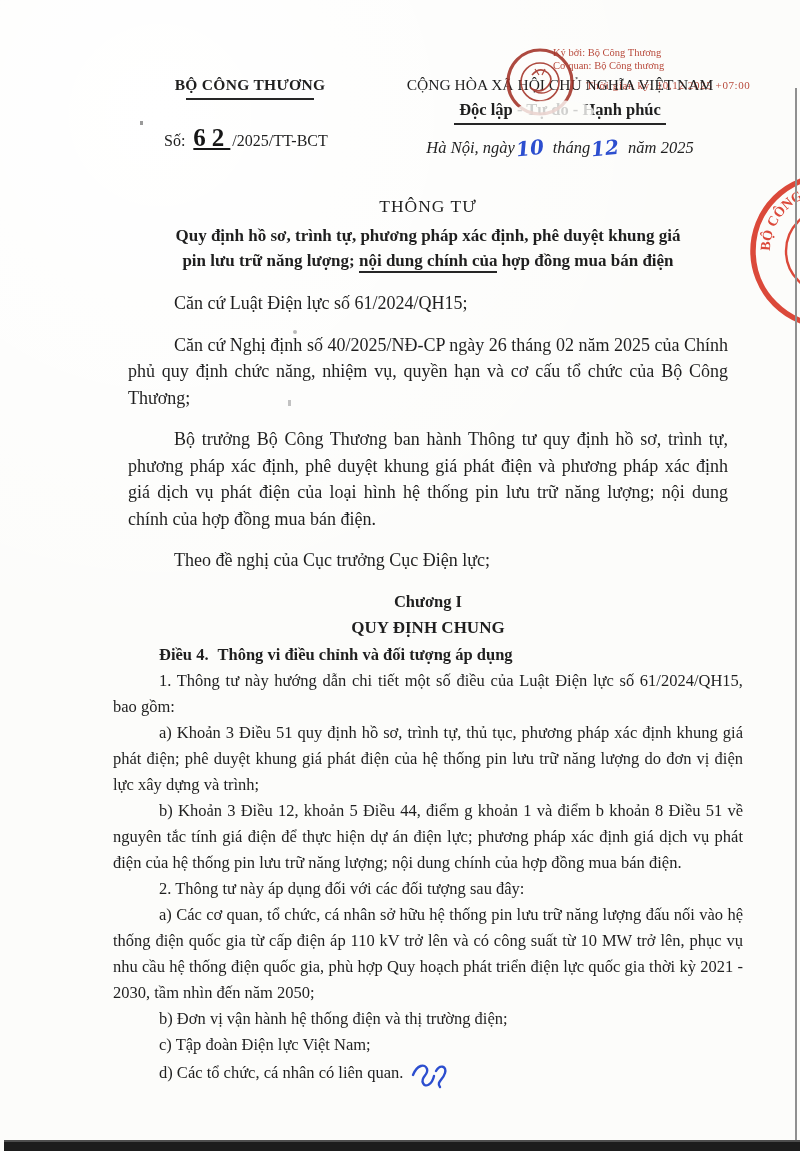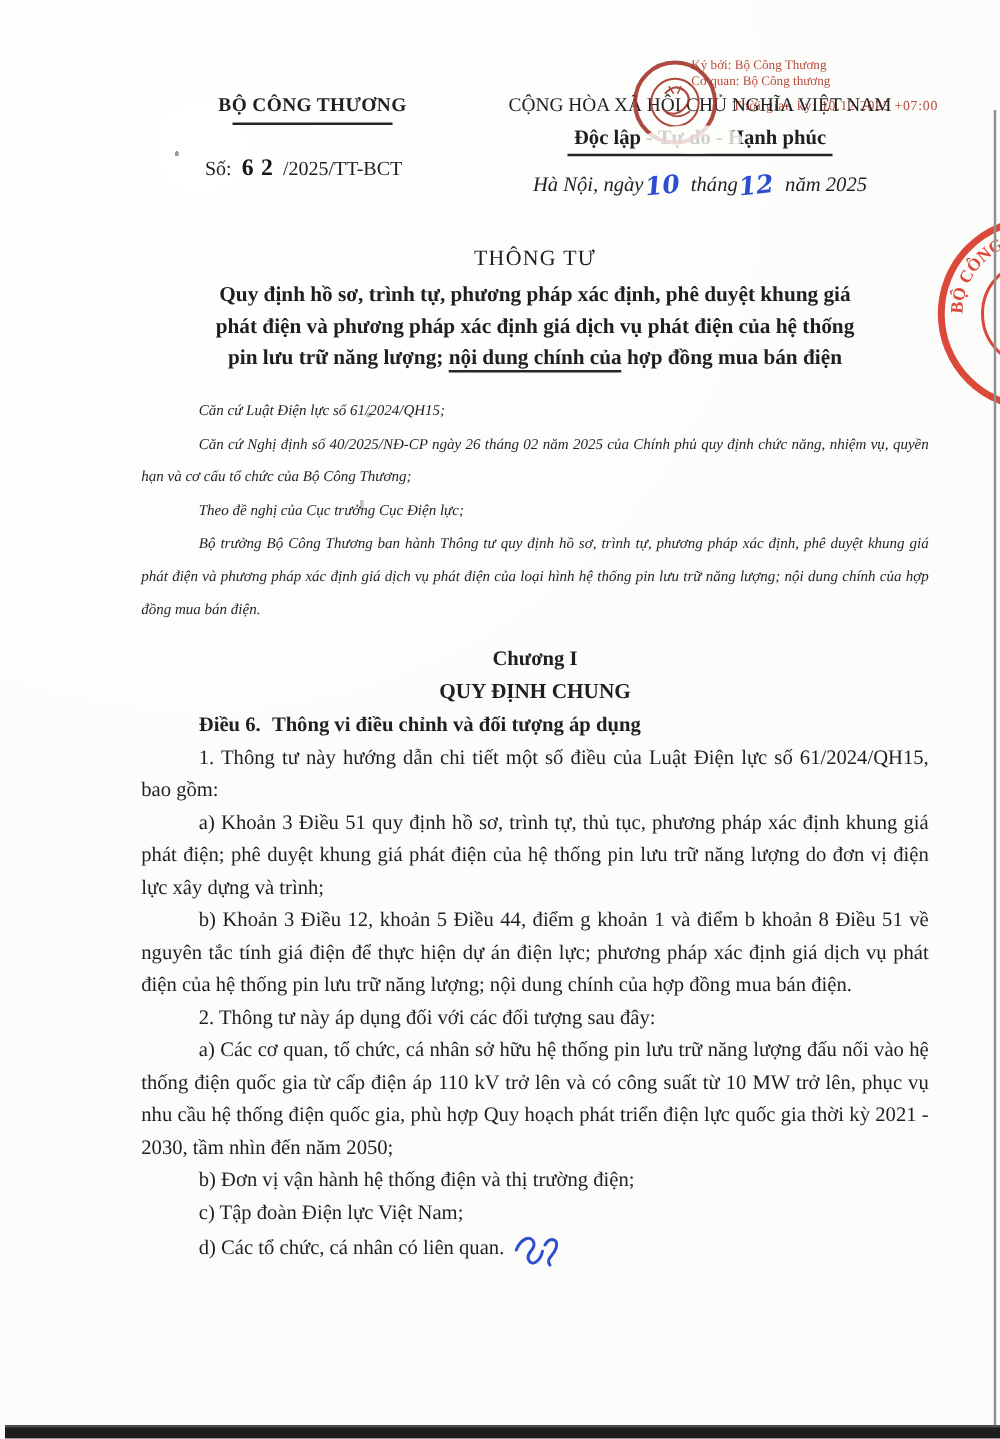--- a/index.html
+++ b/index.html
@@ -5,21 +5,21 @@
   html,body{margin:0;padding:0;background:#e8e8e8;}
   .page{position:relative;width:800px;height:1151px;margin:0 auto;overflow:hidden;
     background:#fcfcfa;
     background-image:radial-gradient(circle at 20% 10%, #ffffff 0%, rgba(255,255,255,0) 45%);
     font-family:"Liberation Serif","DejaVu Serif",serif;color:#1f1f1f;}
   
   .header-left{position:absolute;left:150px;top:76px;width:200px;text-align:center;z-index:2;}
   .org{font-weight:bold;font-size:15.5px;letter-spacing:.3px;white-space:nowrap;}
   .org-rule{width:128px;height:2px;background:#262626;margin:4px auto 0;}
   .doc-no{margin-top:24px;font-size:16px;text-align:left;padding-left:14px;white-space:nowrap;}
-  .hand-no{font-weight:bold;font-size:19px;letter-spacing:6px;margin:0 2px 0 8px;color:#161616;}
+  .hand-no{font-weight:bold;font-size:25px;letter-spacing:6px;margin:0 2px 0 8px;color:#161616;text-decoration:underline;}
   .header-right{position:absolute;left:380px;top:76px;width:360px;text-align:center;z-index:2;}
   .national1{font-weight:normal;font-size:15.5px;white-space:nowrap;}
   .national2{font-weight:bold;font-size:16.5px;margin-top:6px;white-space:nowrap;}
   .national-rule{width:212px;height:2px;background:#262626;margin:3px auto 0;}
   .dateline{font-style:italic;font-size:16.5px;margin-top:9px;white-space:nowrap;}
   .hand{display:inline-block;color:#2c4ecf;font-size:20px;font-style:italic;font-weight:600;
     transform:rotate(-6deg);position:relative;top:2px;margin:0 9px 0 1px;
     font-family:"DejaVu Serif",serif;}
   
   .esign{position:absolute;left:553px;top:46px;z-index:3;color:#b84a3c;font-size:10.5px;
@@ -30,21 +30,21 @@
   .seal-small{position:absolute;left:505px;top:47px;z-index:4;opacity:.88;}
   .seal-wash{position:absolute;left:516px;top:100px;width:78px;height:23px;z-index:5;
     background:rgba(252,252,250,.8);border-radius:50%;}
   .seal-large{position:absolute;left:738px;top:165px;z-index:2;opacity:.92;}
   
   .main{position:absolute;left:113px;top:196px;width:630px;z-index:2;}
   .doc-type{text-align:center;font-weight:normal;font-size:17.5px;letter-spacing:1px;}
   .doc-title{text-align:center;font-weight:bold;font-size:17px;line-height:25px;margin-top:6px;}
   .u{border-bottom:2px solid #262626;padding-bottom:1px;}
   .preamble{margin-top:17px;}
-  .preamble p{margin:0;font-style:italic;font-size:12px;line-height:26.5px;
+  .preamble p{margin:15px;font-size:18px;line-height:26.5px;
     text-indent:46px;text-align:justify;}
   .chapter{margin-top:13px;text-align:center;font-weight:bold;font-size:16.5px;line-height:26px;}
   .chapter-title{text-align:center;font-weight:bold;font-size:17px;line-height:26px;}
   .article{font-weight:bold;font-size:16.5px;line-height:26px;text-indent:46px;margin-top:1px;}
   .article .at{margin-left:9px;}
   .content p{margin:0;font-size:16.5px;line-height:26px;text-indent:46px;text-align:justify;}
   .initials{vertical-align:-14px;margin-left:7px;}
   
   .edge-right{position:absolute;right:3px;top:88px;bottom:10px;width:2px;background:#8f8f8f;z-index:6;}
   .edge-bottom{position:absolute;left:4px;right:0;bottom:0;height:9px;background:#1d1d1d;
@@ -106,35 +106,34 @@
     </defs>
     <text font-size="14" font-weight="bold" fill="#d93a2a" font-family="Liberation Serif, DejaVu Serif, serif">
       <textPath href="#ringpath">BỘ CÔNG THƯƠNG</textPath>
     </text>
   </svg>
 
   <div class="main">
     <div class="doc-type">THÔNG TƯ</div>
     <div class="doc-title">
       <div>Quy định hồ sơ, trình tự, phương pháp xác định, phê duyệt khung giá</div>
-      <div>phát điện và phương pháp xác định giá dịch vụ phát điện của hệ thống</div>
       <div><span>pin lưu trữ năng lượng; </span><span class="u">nội dung chính của</span><span> hợp đồng mua bán điện</span></div>
     </div>
 
     <div class="preamble">
       <p>Căn cứ Luật Điện lực số 61/2024/QH15;</p>
       <p>Căn cứ Nghị định số 40/2025/NĐ-CP ngày 26 tháng 02 năm 2025 của Chính phủ quy định chức năng, nhiệm vụ, quyền hạn và cơ cấu tổ chức của Bộ Công Thương;</p>
+      <p>Bộ trưởng Bộ Công Thương ban hành Thông tư quy định hồ sơ, trình tự, phương pháp xác định, phê duyệt khung giá phát điện và phương pháp xác định giá dịch vụ phát điện của loại hình hệ thống pin lưu trữ năng lượng; nội dung chính của hợp đồng mua bán điện.</p>
       <p>Theo đề nghị của Cục trưởng Cục Điện lực;</p>
-      <p>Bộ trưởng Bộ Công Thương ban hành Thông tư quy định hồ sơ, trình tự, phương pháp xác định, phê duyệt khung giá phát điện và phương pháp xác định giá dịch vụ phát điện của loại hình hệ thống pin lưu trữ năng lượng; nội dung chính của hợp đồng mua bán điện.</p>
     </div>
 
     <div class="chapter">Chương I</div>
     <div class="chapter-title">QUY ĐỊNH CHUNG</div>
 
-    <div class="article"><span>Điều 6.</span><span class="at">Thông vi điều chỉnh và đối tượng áp dụng</span></div>
+    <div class="article"><span>Điều 4.</span><span class="at">Thông vi điều chỉnh và đối tượng áp dụng</span></div>
 
     <div class="content">
       <p>1. Thông tư này hướng dẫn chi tiết một số điều của Luật Điện lực số 61/2024/QH15, bao gồm:</p>
       <p>a) Khoản 3 Điều 51 quy định hồ sơ, trình tự, thủ tục, phương pháp xác định khung giá phát điện; phê duyệt khung giá phát điện của hệ thống pin lưu trữ năng lượng do đơn vị điện lực xây dựng và trình;</p>
       <p>b) Khoản 3 Điều 12, khoản 5 Điều 44, điểm g khoản 1 và điểm b khoản 8 Điều 51 về nguyên tắc tính giá điện để thực hiện dự án điện lực; phương pháp xác định giá dịch vụ phát điện của hệ thống pin lưu trữ năng lượng; nội dung chính của hợp đồng mua bán điện.</p>
       <p>2. Thông tư này áp dụng đối với các đối tượng sau đây:</p>
       <p>a) Các cơ quan, tổ chức, cá nhân sở hữu hệ thống pin lưu trữ năng lượng đấu nối vào hệ thống điện quốc gia từ cấp điện áp 110 kV trở lên và có công suất từ 10 MW trở lên, phục vụ nhu cầu hệ thống điện quốc gia, phù hợp Quy hoạch phát triển điện lực quốc gia thời kỳ 2021 - 2030, tầm nhìn đến năm 2050;</p>
       <p>b) Đơn vị vận hành hệ thống điện và thị trường điện;</p>
       <p>c) Tập đoàn Điện lực Việt Nam;</p>
       <p><span>d) Các tổ chức, cá nhân có liên quan.</span><svg class="initials" width="46" height="34" viewBox="0 0 46 34">

